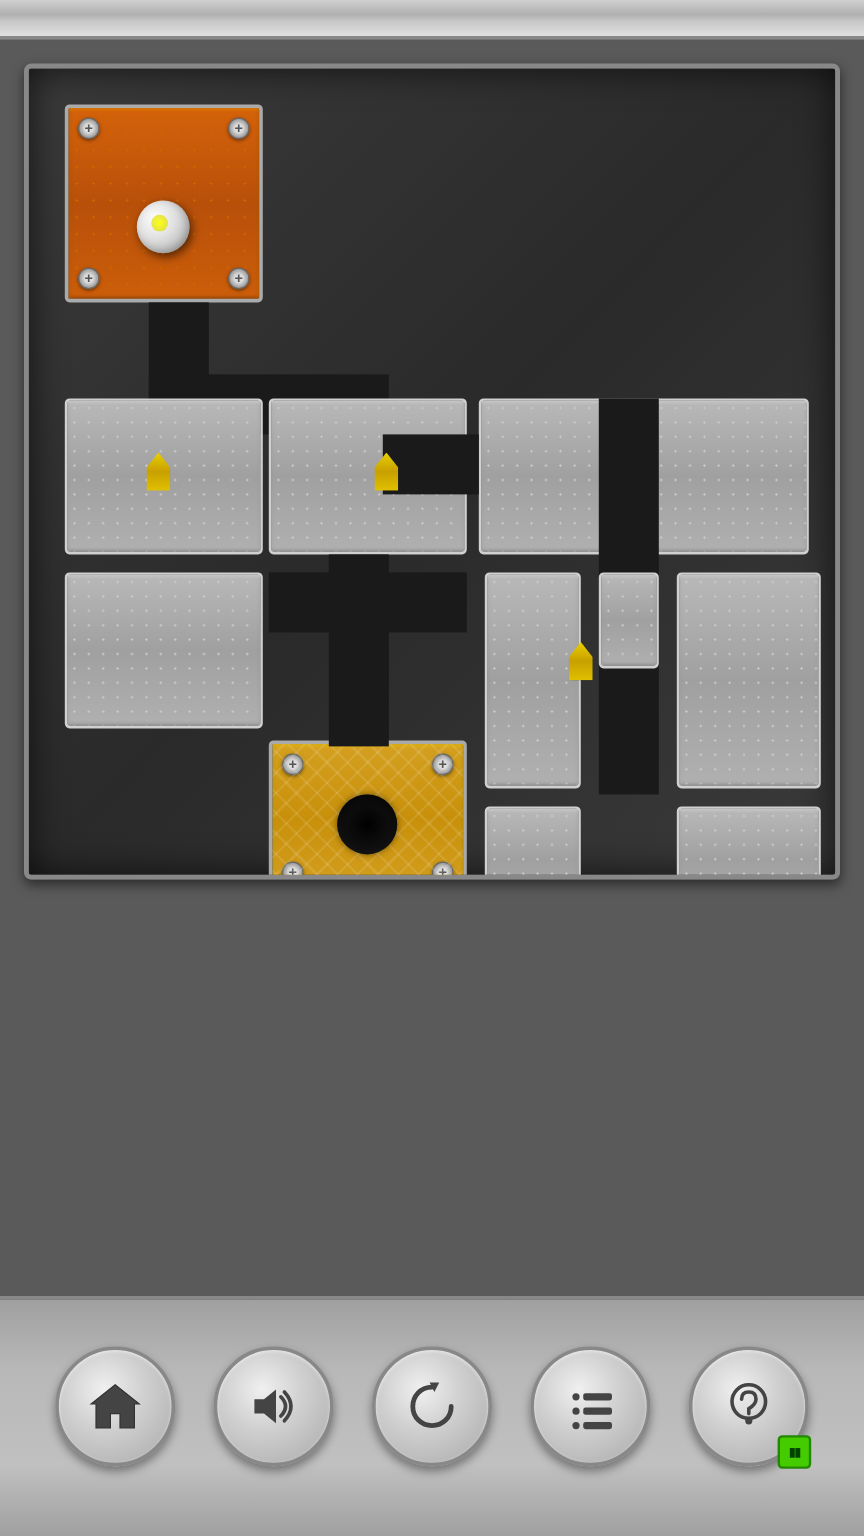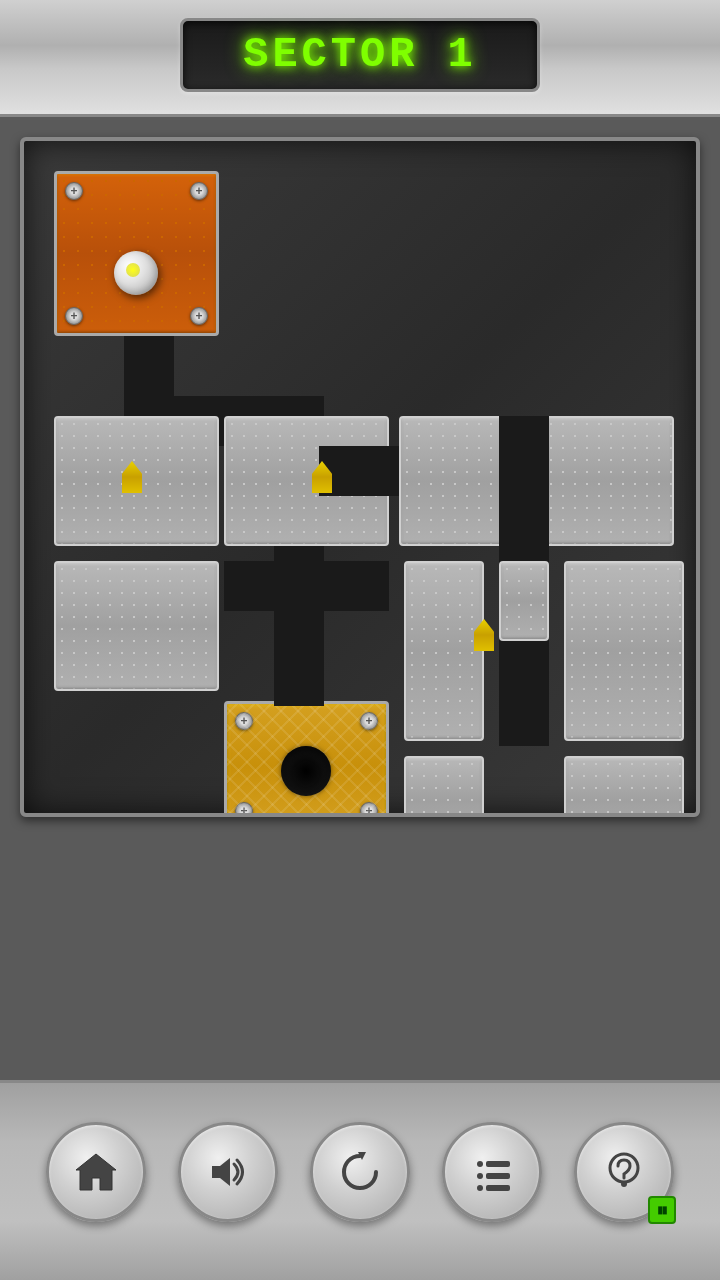--- a/index.html
+++ b/index.html
@@ -229,23 +229,20 @@
       font-size: 12px;
       font-weight: bold;
       color: #004400;
       z-index: 20;
     }
   </style>
 </head>
 <body>
 
 <div class="header">
-  <div class="sector-display">
-    <div class="sector-text">SECTOR 1</div>
-  </div>
 </div>
 
 <div class="game-container">
   <div class="puzzle-area">
 
     <div class="tile-orange" style="left:30px; top:30px; width:165px; height:165px;">
 
       <div class="screw" style="top:8px; left:8px;"></div>
       <div class="screw" style="top:8px; right:8px;"></div>
       <div class="screw" style="bottom:8px; left:8px;"></div>

